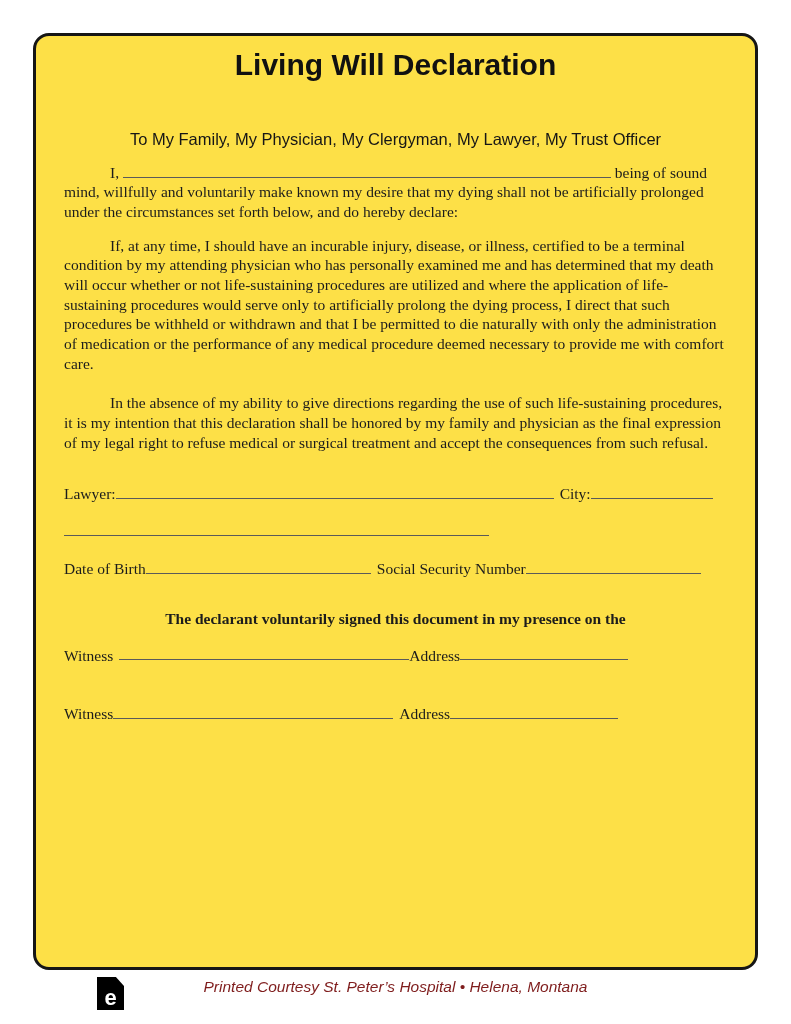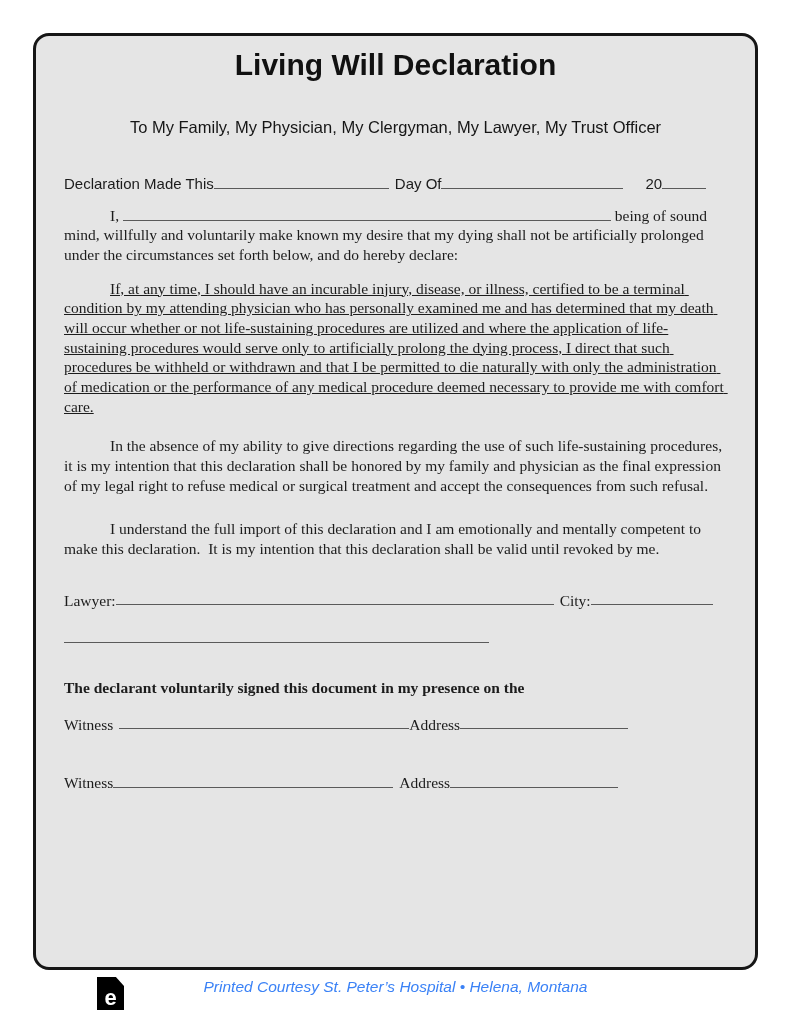--- a/index.html
+++ b/index.html
@@ -12,33 +12,33 @@
     overflow:hidden;
   }
   .sheet {
     position:absolute;
     top:33px; left:33px;
     width:725px; height:937px;
     box-sizing:border-box;
     border:3px solid #161616;
     border-radius:16px;
     padding:0 28px;
-    background:#e5e5e5;
+    background:#fde047;
   }
   .title {
     margin:12px 0 0 0;
     text-align:center;
     font-family:"Liberation Sans", sans-serif;
     font-weight:bold;
     font-size:30px;
     letter-spacing:0px;
     color:#111;
   }
   .subtitle {
-    margin-top:36px;
+    margin-top:48px;
     text-align:center;
     font-family:"Liberation Sans", sans-serif;
     font-size:16.5px;
     color:#161616;
   }
   .decl-line {
     margin-top:36px;
     font-family:"Liberation Sans", sans-serif;
     font-size:15px;
     white-space:nowrap;
@@ -46,36 +46,37 @@
   .para {
     margin:0;
     margin-top:20px;
     font-size:15.5px;
     line-height:1.27;
     text-indent:46px;
     white-space:pre-wrap;
     text-align:left;
   }
   .p1 { margin-top:12px; }
-  .p2 { margin-top:14px;text-decoration:underline; }
+  .p2 { margin-top:14px; }
   .p4 { margin-top:24px; }
   .blank {
     display:inline-block;
     border-bottom:1.5px solid #5a5a5a;
     height:1em;
     vertical-align:baseline;
   }
   .fline {
     margin-top:17px;
     font-size:15.5px;
     white-space:nowrap;
   }
   .fline.first { margin-top:30px; }
   .statement {
     margin-top:32px;
+    text-align:center;
     font-weight:bold;
     font-size:15.5px;
   }
   .dayof-line { margin-top:24px; padding-left:6px; }
   .witness1 { margin-top:16px; }
   .witness2 { margin-top:38px; }
   .sp  { display:inline-block; width:6px; }
   .gap { display:inline-block; width:22px; }
   .footer {
     position:absolute;
@@ -100,21 +101,21 @@
     line-height:1;
   }
   .footer-credit {
     position:absolute;
     left:0; top:3px;
     width:100%;
     text-align:center;
     font-family:"Liberation Sans", sans-serif;
     font-style:italic;
     font-size:15.5px;
-    color:#3b82f6;
+    color:#7f1d1d;
   }
   
   .w-decl1 { width:175px; }
   .w-decl2 { width:182px; }
   .w-year  { width:44px; }
   .w-name  { width:488px; }
   .w-signed { width:438px; }
   .w-sdate  { width:122px; }
   .w-city  { width:425px; }
   .w-dob   { width:225px; }
@@ -129,34 +130,33 @@
 </style>
 </head>
 <body>
 
 <div class="sheet">
 
   <h1 class="title">Living Will Declaration</h1>
 
   <div class="subtitle">To My Family, My Physician, My Clergyman, My Lawyer, My Trust Officer</div>
 
-  <div class="decl-line"><span>Declaration Made This</span><span class="blank w-decl1"></span><span class="sp"></span><span>Day Of</span><span class="blank w-decl2"></span><span class="gap"></span><span>20</span><span class="blank w-year"></span></div>
 
   <p class="para p1"><span>I,</span> <span class="blank w-name"></span> <span>being of sound mind, willfully and voluntarily make known my desire that my dying shall not be artificially prolonged under the circumstances set forth below, and do hereby declare:</span></p>
 
   <p class="para p2">If, at any time, I should have an incurable injury, disease, or illness, certified to be a terminal condition by my attending physician who has personally examined me and has determined that my death will occur whether or not life-sustaining procedures are utilized and where the application of life-sustaining procedures would serve only to artificially prolong the dying process, I direct that such procedures be withheld or withdrawn and that I be permitted to die naturally with only the administration of medication or the performance of any medical procedure deemed necessary to provide me with comfort care.</p>
 
   <p class="para">In the absence of my ability to give directions regarding the use of such life-sustaining procedures, it is my intention that this declaration shall be honored by my family and physician as the final expression of my legal right to refuse medical or surgical treatment and accept the consequences from such refusal.</p>
 
-  <p class="para p4">I understand the full import of this declaration and I am emotionally and mentally competent to make this declaration.  It is my intention that this declaration shall be valid until revoked by me.</p>
 
   <div class="fline first"><span>Lawyer:</span><span class="blank w-signed"></span><span class="sp"></span><span>City:</span><span class="blank w-sdate"></span></div>
 
   <div class="fline"><span class="blank w-city"></span></div>
 
+  <div class="fline"><span>Date of Birth</span><span class="blank w-dob"></span><span class="sp"></span><span>Social Security Number</span><span class="blank w-ssn"></span></div>
 
   <div class="statement">The declarant voluntarily signed this document in my presence on the</div>
 
 
   <div class="fline witness1"><span>Witness</span><span class="sp"></span><span class="blank w-wit1"></span><span>Address</span><span class="blank w-addr1"></span></div>
 
   <div class="fline witness2"><span>Witness</span><span class="blank w-wit2"></span><span class="sp"></span><span>Address</span><span class="blank w-addr2"></span></div>
 
 </div>
 

